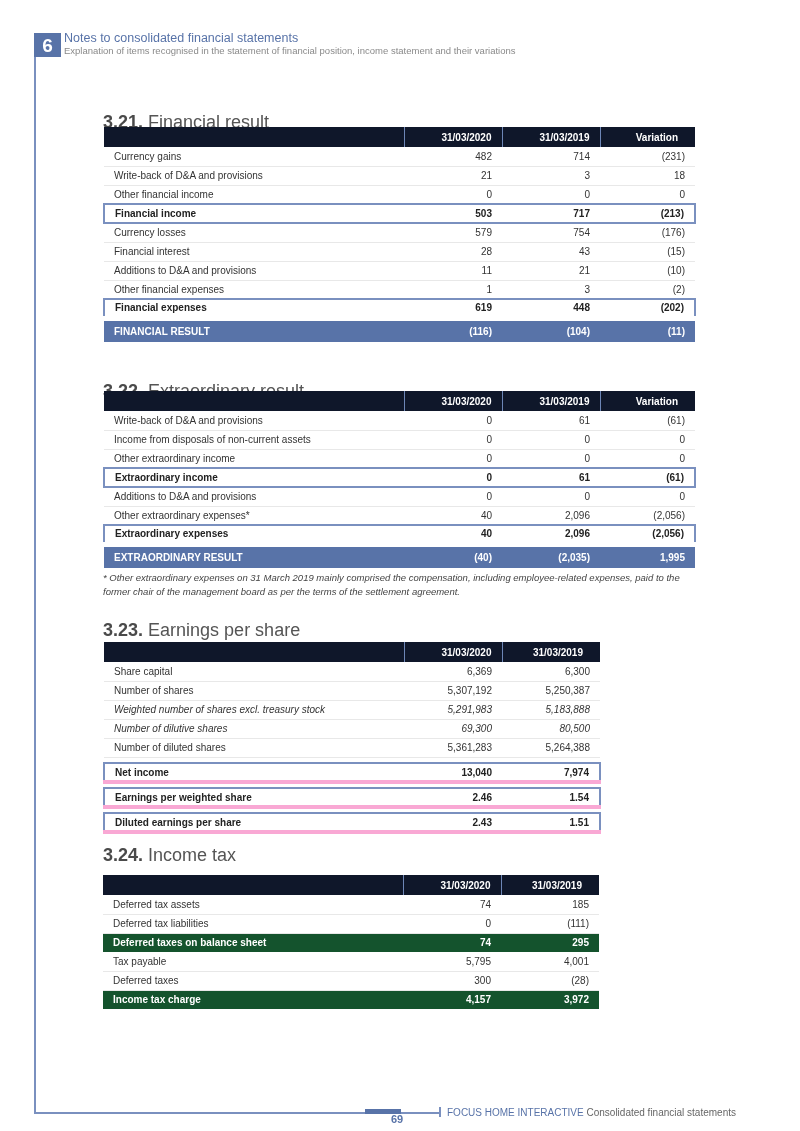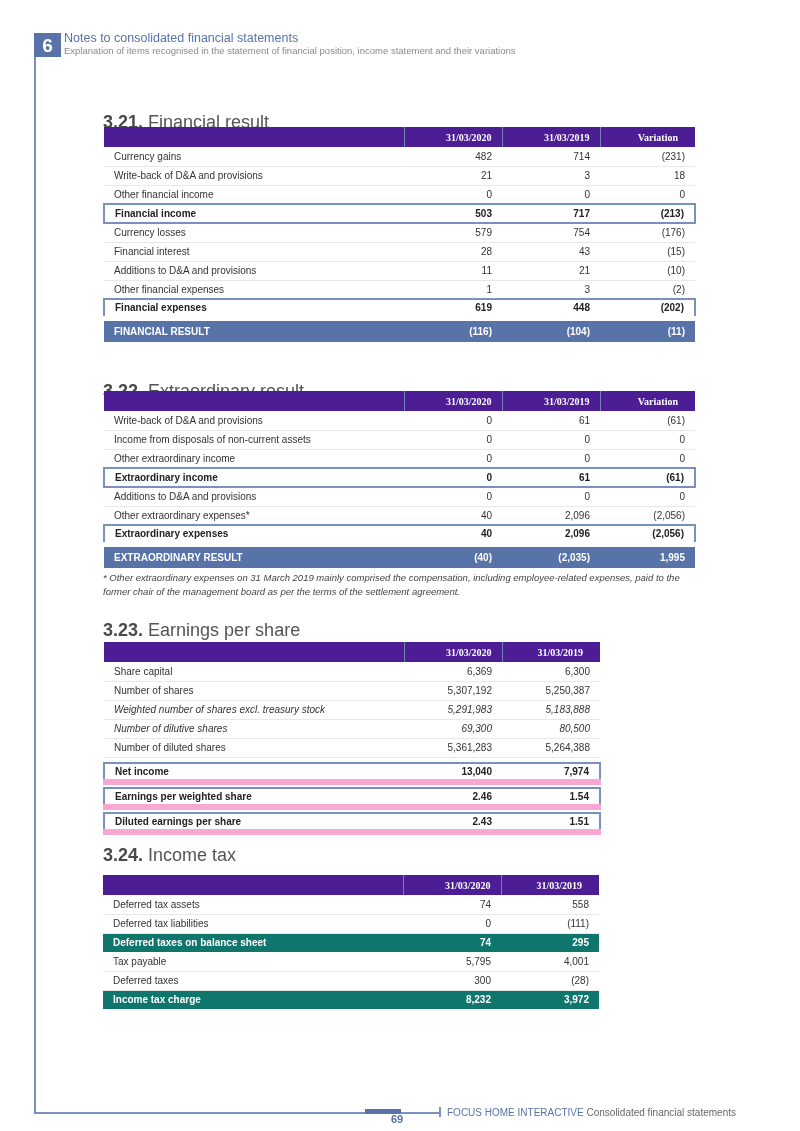--- a/index.html
+++ b/index.html
@@ -15,32 +15,32 @@
   .footer .brand { color: #5873a8; }
 
   .chapter-box { position: absolute; left: 34px; top: 33px; width: 27px; height: 24px; background: #5873a8; color: #fff; font-size: 19px; font-weight: bold; text-align: center; line-height: 26px; }
   .chapter-title { position: absolute; left: 64px; top: 31px; font-size: 12.5px; color: #5873a8; white-space: nowrap; }
   .chapter-sub { position: absolute; left: 64px; top: 45px; font-size: 9.5px; color: #8a8a8a; white-space: nowrap; }
 
   .section-title { position: absolute; left: 103px; font-size: 18px; color: #555; white-space: nowrap; }
   .section-title b { color: #4a4a4a; }
 
   table.fin { position: absolute; left: 103px; border-collapse: collapse; font-size: 10px; color: #333; table-layout: fixed; }
-  table.fin th { background: #4c1d95; color: #fff; font-weight: bold; height: 20px; text-align: right; padding: 0 10px; font-size: 10px; border-right: 1px solid #6d86b6; font-family: Liberation Serif, serif; }
+  table.fin th { background: #0f172a; color: #fff; font-weight: bold; height: 20px; text-align: right; padding: 0 10px; font-size: 10px; border-right: 1px solid #6d86b6; }
   table.fin th:last-child { border-right: none; padding-right: 17px; }
   table.fin td { height: 19px; padding: 0 10px; text-align: right; border-bottom: 1px solid #e8e8e8; }
   table.fin td:first-child { text-align: left; padding-left: 10px; }
   table.fin tr.sub td { font-weight: bold; color: #222; border-top: 2px solid #7a90bf; border-bottom: 2px solid #7a90bf; }
   table.fin tr.sub td:first-child { border-left: 2px solid #7a90bf; }
   table.fin tr.sub td:last-child { border-right: 2px solid #7a90bf; }
   table.fin tr.total td { background: #5873a8; color: #fff; font-weight: bold; border-top: 5px solid #fff; height: 24px; border-bottom: none; }
-  table.fin tr.total-inline td { background: #0f766e; color: #fff; font-weight: bold; border-bottom: none; }
+  table.fin tr.total-inline td { background: #14532d; color: #fff; font-weight: bold; border-bottom: none; }
   table.fin tr.italic td { font-style: italic; }
   table.fin tr.spacer td { height: 6px; border: none; padding: 0; }
-  table.fin tr.boxed td { font-weight: bold; color: #222; height: 19px; border-top: 2px solid #7a90bf; border-bottom: 6px solid #f9a8d4; }
+  table.fin tr.boxed td { font-weight: bold; color: #222; height: 19px; border-top: 2px solid #7a90bf; border-bottom: 4px solid #f9a8d4; }
   table.fin tr.boxed td:first-child { border-left: 2px solid #7a90bf; }
   table.fin tr.boxed td:last-child { border-right: 2px solid #7a90bf; }
 
   .footnote { position: absolute; left: 103px; top: 571px; width: 600px; font-size: 9.5px; font-style: italic; color: #444; line-height: 14px; }
 </style>
 </head>
 <body>
 
 <div class="frame-left"></div>
 <div class="frame-bottom"></div>
@@ -293,21 +293,21 @@
     </colgroup>
   <tbody>
       <tr>
     <th></th>
     <th>31/03/2020</th>
     <th>31/03/2019</th>
   </tr>
   <tr>
     <td>Deferred tax assets</td>
     <td>74</td>
-    <td>558</td>
+    <td>185</td>
   </tr>
   <tr>
     <td>Deferred tax liabilities</td>
     <td>0</td>
     <td>(111)</td>
   </tr>
   <tr class="total-inline">
     <td>Deferred taxes on balance sheet</td>
     <td>74</td>
     <td>295</td>
@@ -317,17 +317,17 @@
     <td>5,795</td>
     <td>4,001</td>
   </tr>
   <tr>
     <td>Deferred taxes</td>
     <td>300</td>
     <td>(28)</td>
   </tr>
   <tr class="total-inline">
     <td>Income tax charge</td>
-    <td>8,232</td>
+    <td>4,157</td>
     <td>3,972</td>
   </tr>
 </tbody>
   </table>
 
 </body></html>

